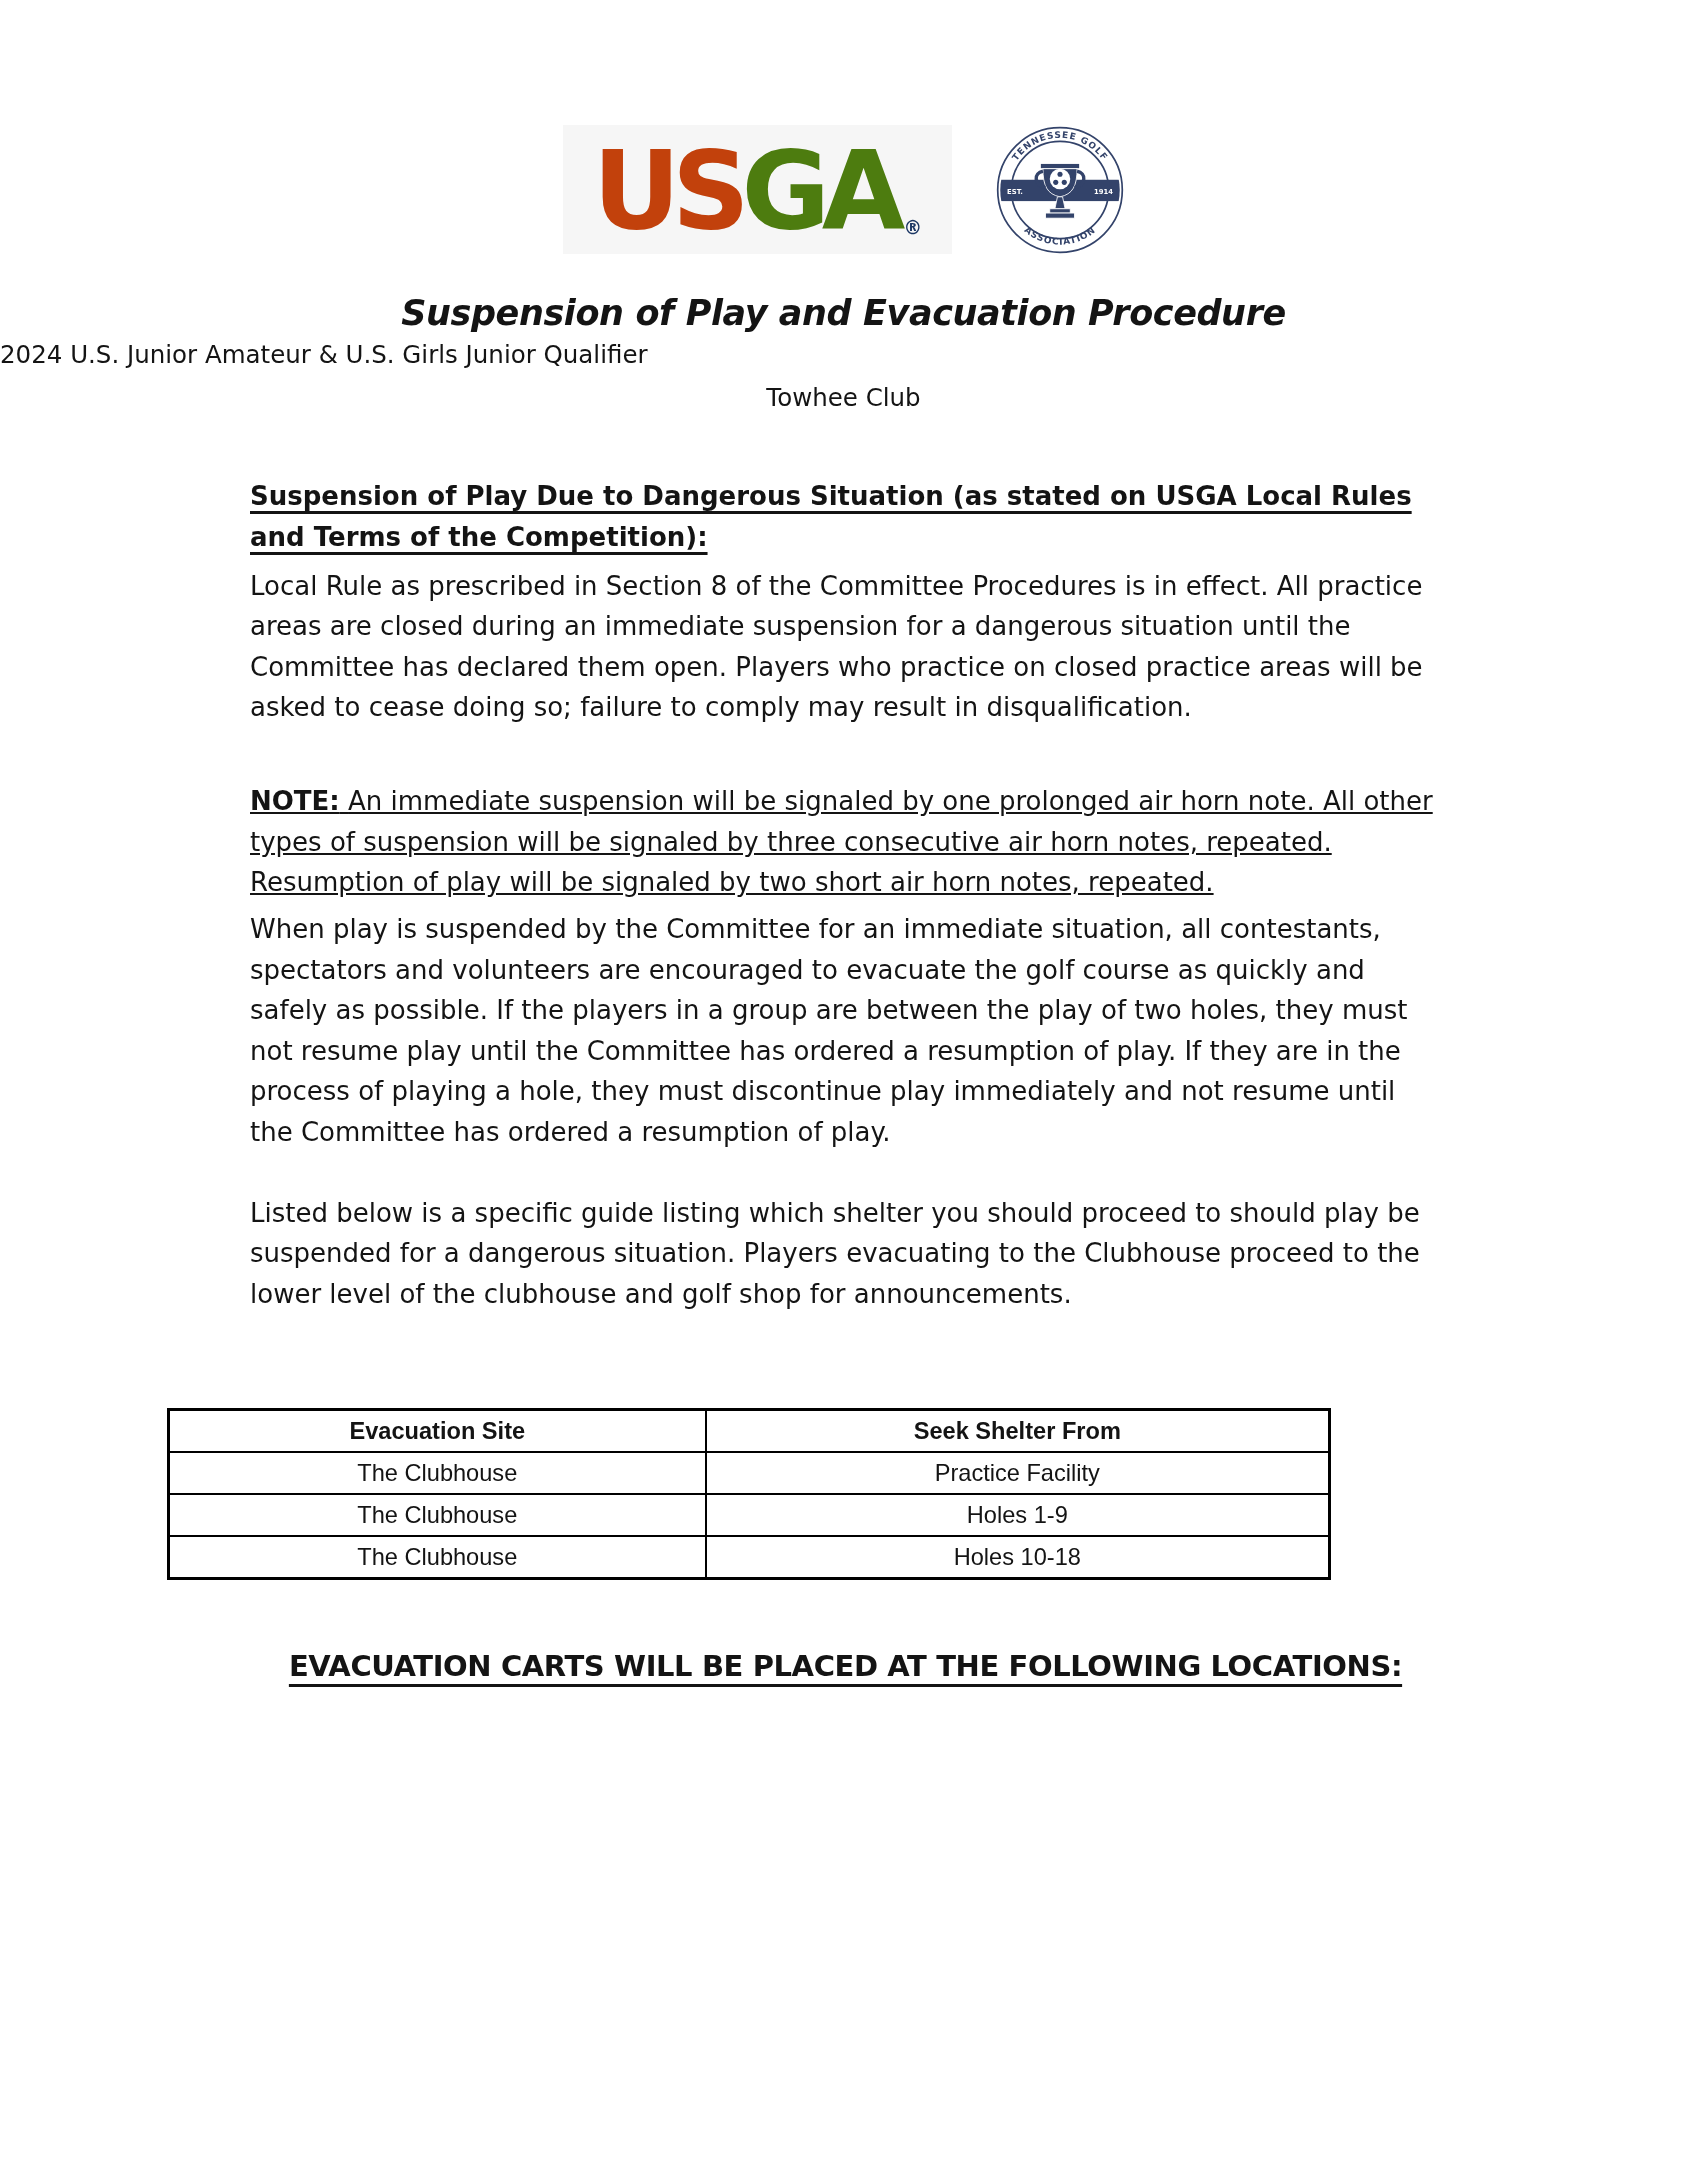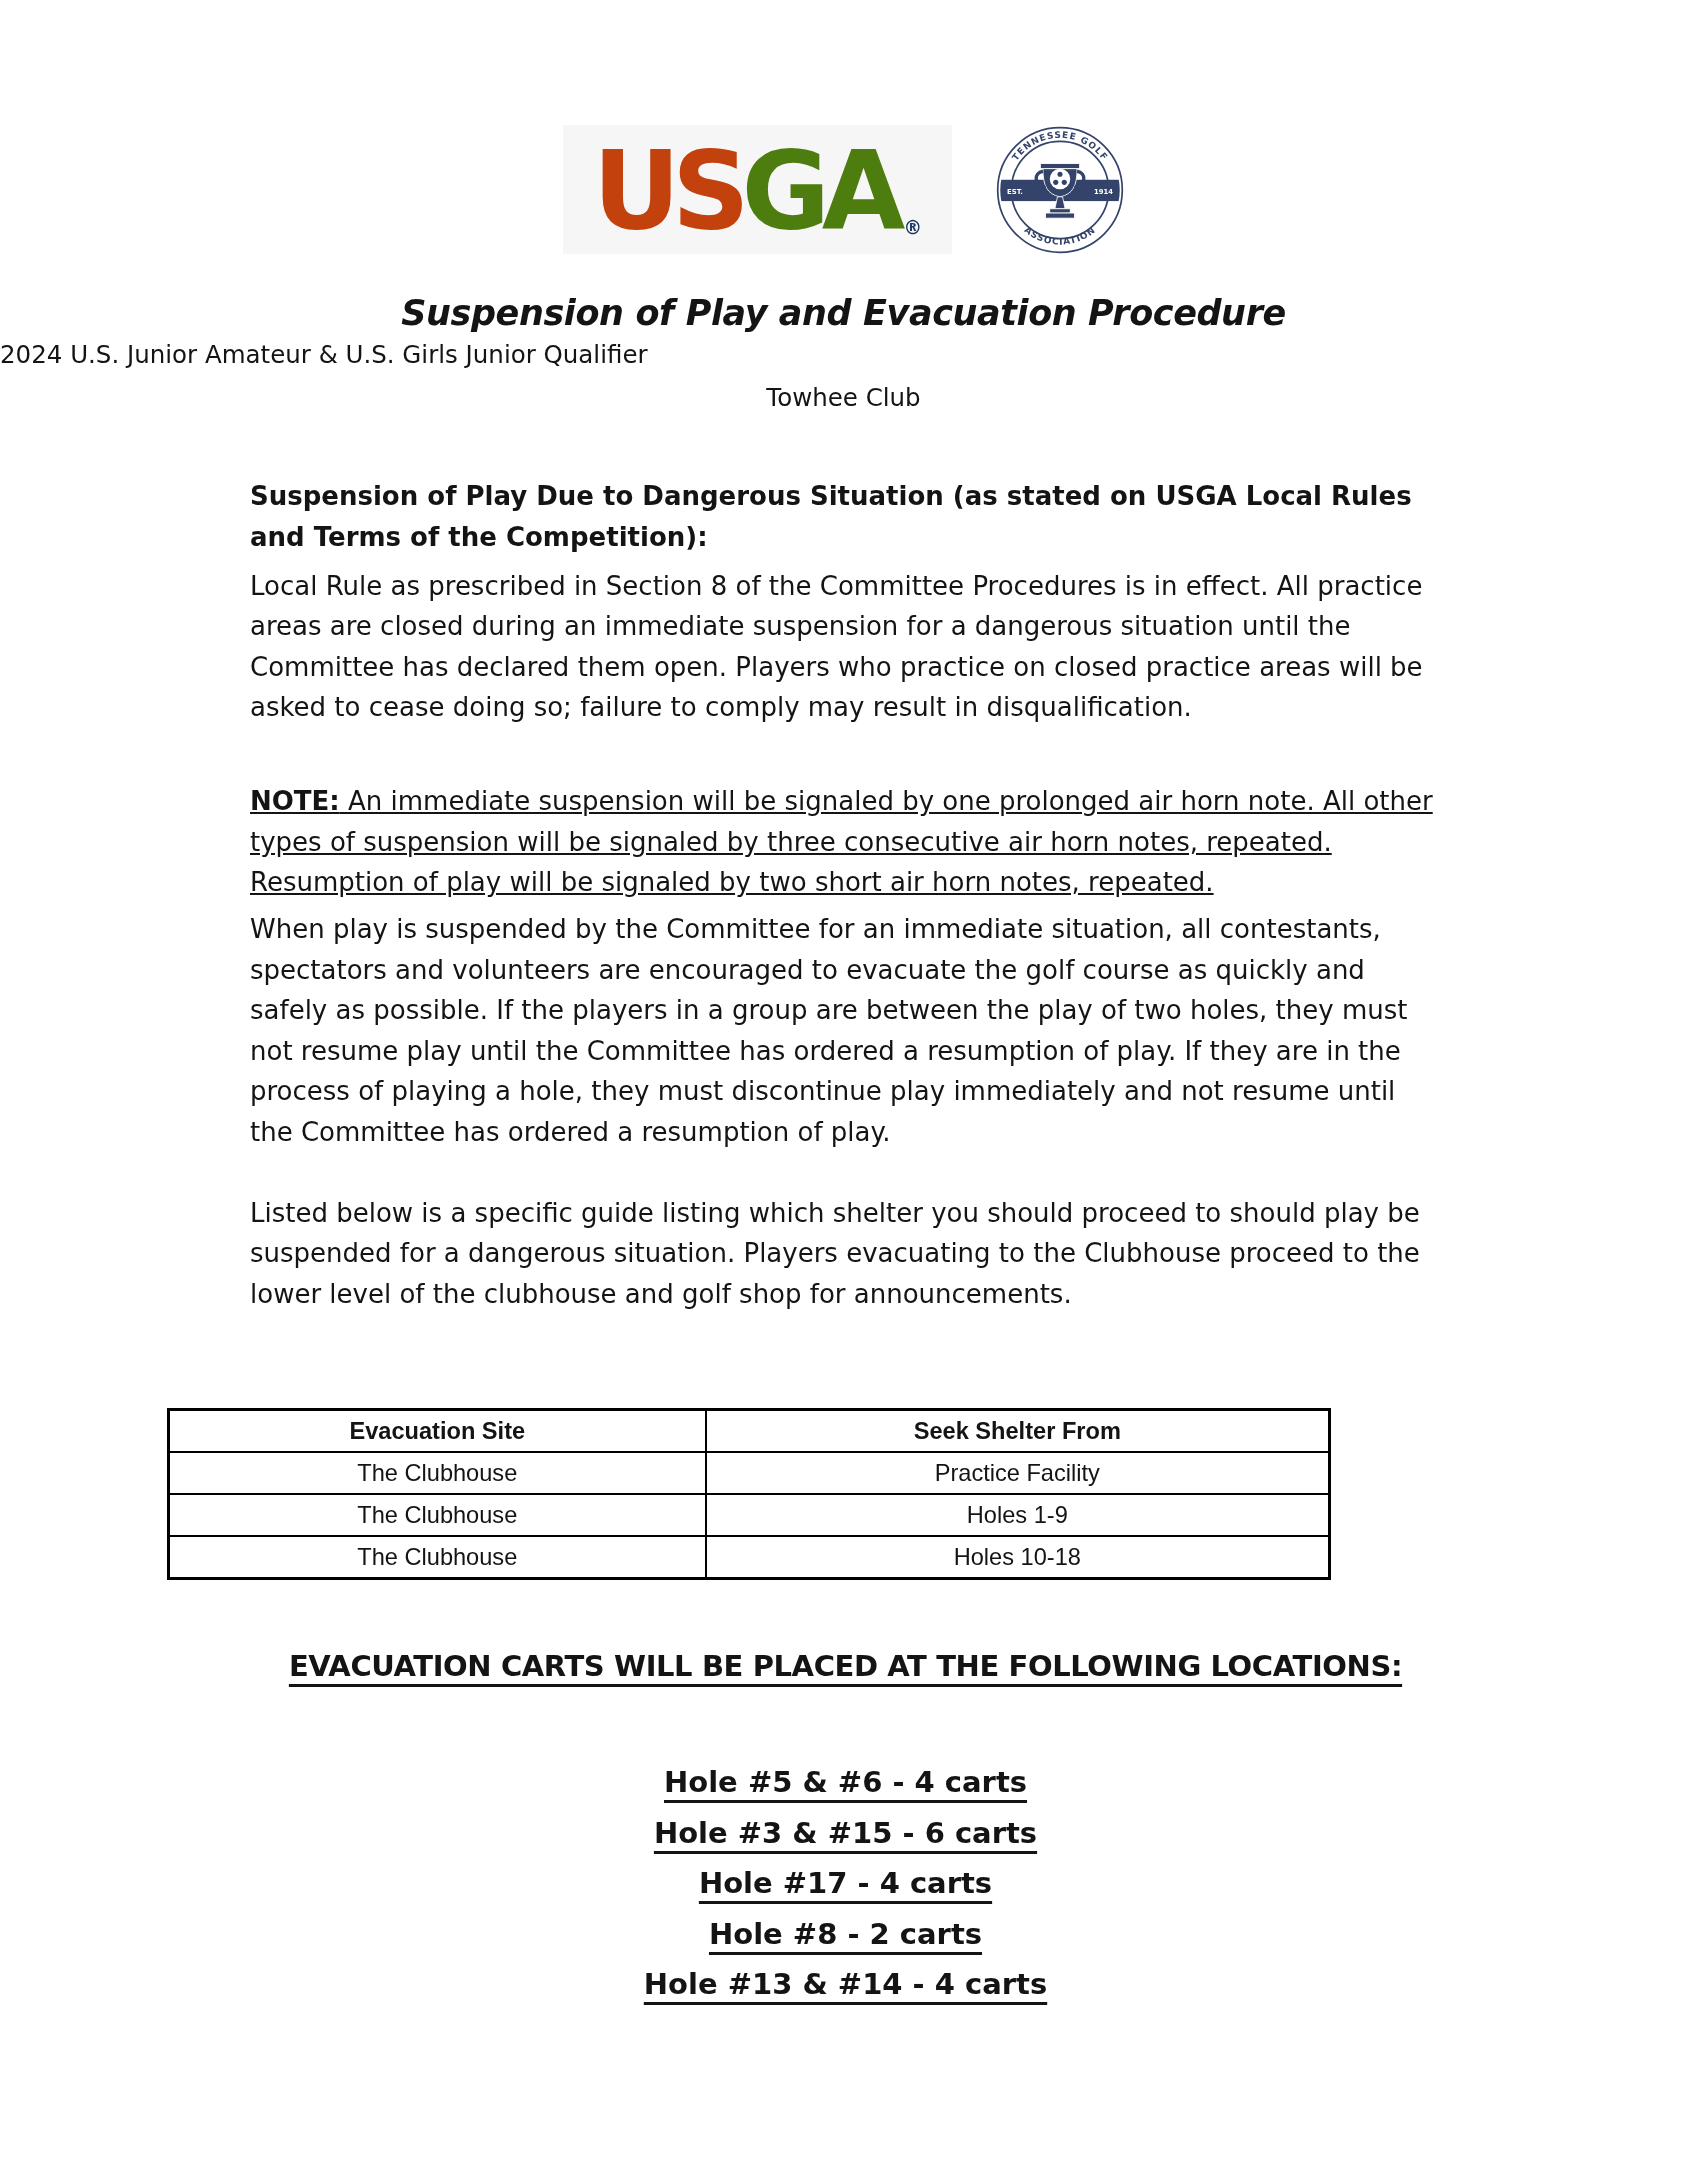--- a/index.html
+++ b/index.html
@@ -57,20 +57,21 @@
   }
 
   
   .content {
     width:1191px;
     margin-left:250px;
   }
   .doc-heading {
     font-size:26px; font-weight:bold;
     line-height:1.6;
+    text-decoration:underline;
     text-decoration-thickness:2.5px;
     text-underline-offset:5.9px;
     margin:0;
   }
   .h-dangerous { margin-top:64px; }
   .h-evacuation { margin-top:51px; }
   .doc-body {
     font-size:26px; line-height:1.56;
     margin:6.7px 0 0 0;
   }
@@ -202,23 +203,16 @@
         </tr>
         <tr>
           <td>The Clubhouse</td>
           <td>Holes 10-18</td>
         </tr>
       </tbody>
     </table>
 
     <div class="carts-heading">EVACUATION CARTS WILL BE PLACED AT THE FOLLOWING LOCATIONS:</div>
 
-    <div class="carts-list">
-      <div class="cart-line"><span>Hole #5 &amp; #6 - 4 carts</span></div>
-      <div class="cart-line"><span>Hole #3 &amp; #15 - 6 carts</span></div>
-      <div class="cart-line"><span>Hole #17 - 4 carts</span></div>
-      <div class="cart-line"><span>Hole #8 - 2 carts</span></div>
-      <div class="cart-line"><span>Hole #13 &amp; #14 - 4 carts</span></div>
-    </div>
 
   </div>
 </div>
 
 
 </body></html>

